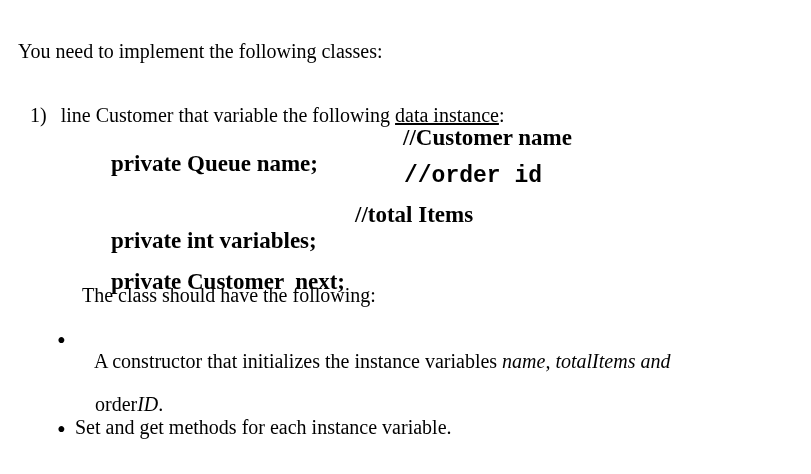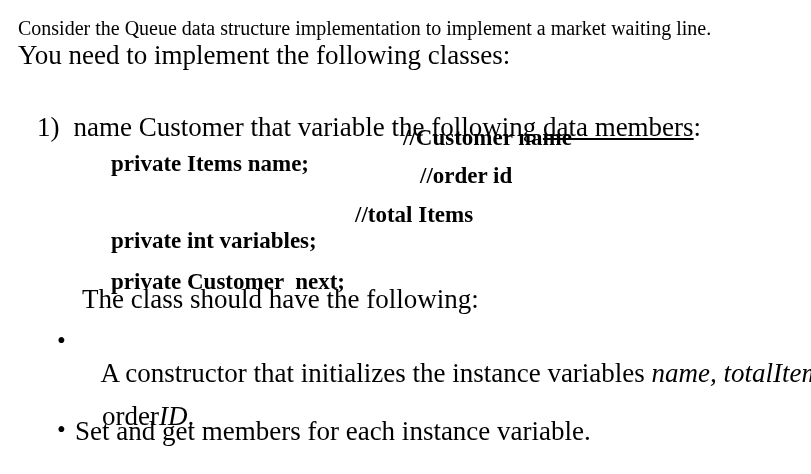--- a/index.html
+++ b/index.html
@@ -4,50 +4,49 @@
 <style>
   html,body { margin:0; padding:0; background:#ffffff; }
   .page {
     position:relative; width:811px; height:474px;
     background:#ffffff; color:#000000;
     font-family:"Liberation Serif","DejaVu Serif",serif;
     overflow:hidden;
   }
   .line { position:absolute; white-space:pre; line-height:1.15; }
   .sz-s { font-size:20px; }          
-  .sz-m { font-size:27px; }          
+  .sz-m { font-size:20px; }          
   .member { font-size:23px; font-weight:bold; }
   .member .code { white-space:pre; }
   .member .comment { position:absolute; top:0; white-space:pre; }
   .bold { font-weight:normal; }
   .und { text-decoration:underline; }
   .ital { font-style:italic; }
   .num { display:inline-block; margin-right:14px; }
   .dot { position:absolute; font-size:25px; }
 </style>
 </head>
 <body>
 
 <div class="page">
 
-  <div class="line sz-s" style="left:18px; top:17px;">Consider the Queue data structure implementation to implement a market waiting line.</div>
 
   <div class="line sz-m" style="left:18px; top:40px;">You need to implement the following classes:</div>
 
   <div class="line sz-m" style="left:10px; top:81px;">
-    <span class="num">1)</span><span>name </span><span class="bold">Customer</span><span> that variable the following </span><span class="und">data members</span><span>:</span>
+    <span class="num">1)</span><span>line </span><span class="bold">Customer</span><span> that variable the following </span><span class="und">data instance</span><span>:</span>
   </div>
 
   <div class="line member" style="left:88px; top:125px;">
-    <span class="code">private Items name;</span>
+    <span class="code">private Queue name;</span>
     <span class="comment" style="left:315px;">//Customer name</span>
   </div>
 
   <div class="line member" style="left:88px; top:163px;">
-    <span class="comment" style="left:332px;">//order id</span>
+    <span class="comment" style="left:316px;font-family:Liberation Mono, monospace;">//order id</span>
   </div>
 
   <div class="line member" style="left:88px; top:202px;">
     <span class="code">private int variables;</span>
     <span class="comment" style="left:267px;">//total Items</span>
   </div>
 
   <div class="line member" style="left:88px; top:243px;">
     <span class="code">private Customer  next;</span>
   </div>
@@ -56,15 +55,15 @@
 
   <div class="dot" style="left:57px; top:327px;">•</div>
   <div class="line sz-m" style="left:75px; top:327px;">
     <span>A constructor that initializes the instance variables </span><span class="ital">name, totalItems and</span>
   </div>
   <div class="line sz-m" style="left:75px; top:370px;">
     <span>order</span><span class="ital">ID</span><span>.</span>
   </div>
 
   <div class="dot" style="left:57px; top:416px;">•</div>
-  <div class="line sz-m" style="left:75px; top:416px;">Set and get members for each instance variable.</div>
+  <div class="line sz-m" style="left:75px; top:416px;">Set and get methods for each instance variable.</div>
 
 </div>
 
 </body></html>

